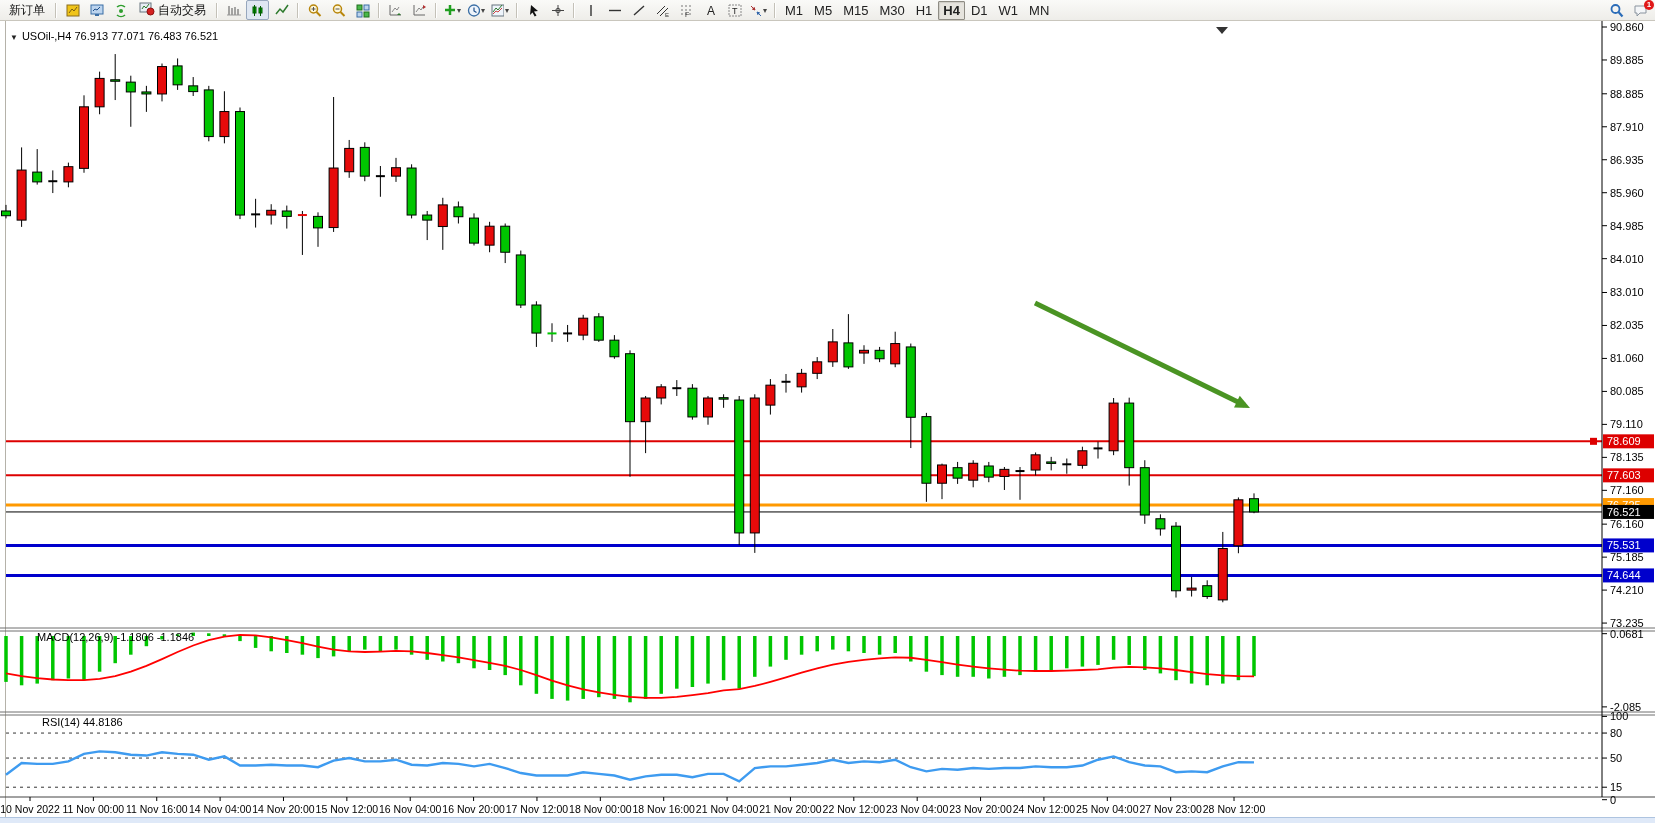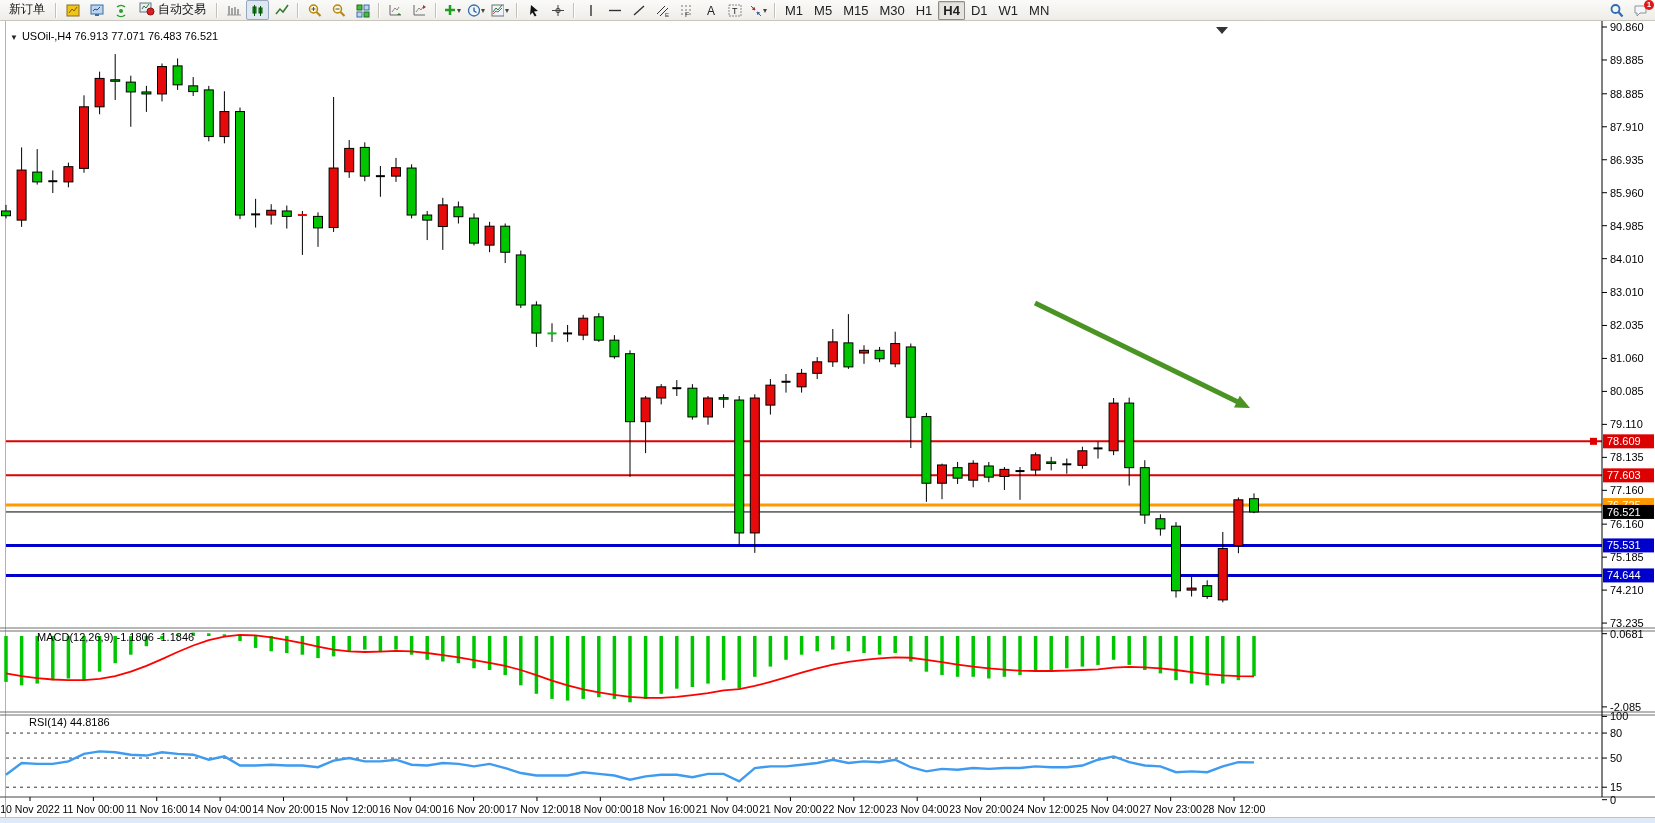--- a/index.html
+++ b/index.html
@@ -1,39 +1,39 @@
 <!DOCTYPE html>
 <html><head>
 <meta charset="utf-8">
 <style>
   html,body{margin:0;padding:0;background:#fff;width:1655px;height:823px;overflow:hidden;
     font-family:"Liberation Sans",sans-serif;-webkit-font-smoothing:none;}
   #app{position:relative;width:1655px;height:823px;background:#fff;}
   
   #toolbar{position:absolute;left:0;top:0;width:1655px;height:21px;background:linear-gradient(#fafaf8,#eeede9);
     border-bottom:1px solid #c9c6bd;display:flex;align-items:center;padding:0 3px;box-sizing:border-box;gap:1px;}
-  .tb-btn{display:flex;gap:3px;height:18px;padding:0 5px;font-size:12px;color:#111;
+  .tb-btn{display:flex;align-items:center;gap:3px;height:18px;padding:0 5px;font-size:12px;color:#111;
     border:1px solid transparent;border-radius:2px;cursor:default;white-space:nowrap;}
   .tb-icon{width:21px;height:18px;display:flex;align-items:center;justify-content:center;
     border:1px solid transparent;border-radius:2px;position:relative;}
   .tb-icon.active{background:#dfe7f2;border:1px solid #97a7bd;}
   .tb-sep{width:1px;height:15px;background:#c4c1b8;margin:0 3px;border-right:1px solid #fff;}
   .tb-caret{font-size:8px;color:#444;margin-left:1px;width:7px;}
   .tf-btn{font-size:13px;color:#222;height:17px;padding:0 4px;display:flex;align-items:center;
     border:1px solid transparent;border-radius:1px;}
   .tf-btn.active{background:#e6e4de;border:1px solid #8f8d85;box-shadow:inset 1px 1px 1px #cfcdc6;font-weight:bold;}
   .tb-spacer{flex:1;}
   .chat-badge{position:absolute;top:-1px;right:-3px;background:#e01818;color:#fff;font-size:8px;
     border-radius:6px;min-width:10px;height:10px;line-height:10px;text-align:center;font-weight:bold;}
   
   #chart-title{position:absolute;left:10px;top:30px;font-size:11px;color:#000;z-index:5;}
   #chart-title .tri{font-size:8px;color:#222;margin-right:4px;}
   .panel-label{position:absolute;font-size:11px;color:#000;z-index:5;padding-left:28px;}
   #macd-label{left:9px;top:631px;}
-  #rsi-label{left:1px;top:716px;}
+  #rsi-label{left:14px;top:716px;}
   svg text{font-family:"Liberation Sans",sans-serif;}
   #bottom-strip{position:absolute;left:0;top:817px;width:1655px;height:6px;background:#dfe9f8;border-top:1px solid #aec4e0;}
 </style>
 </head>
 <body>
 
 <div id="app">
   <div id="toolbar">
       <div class="tb-btn">
         <span>新订单</span>

